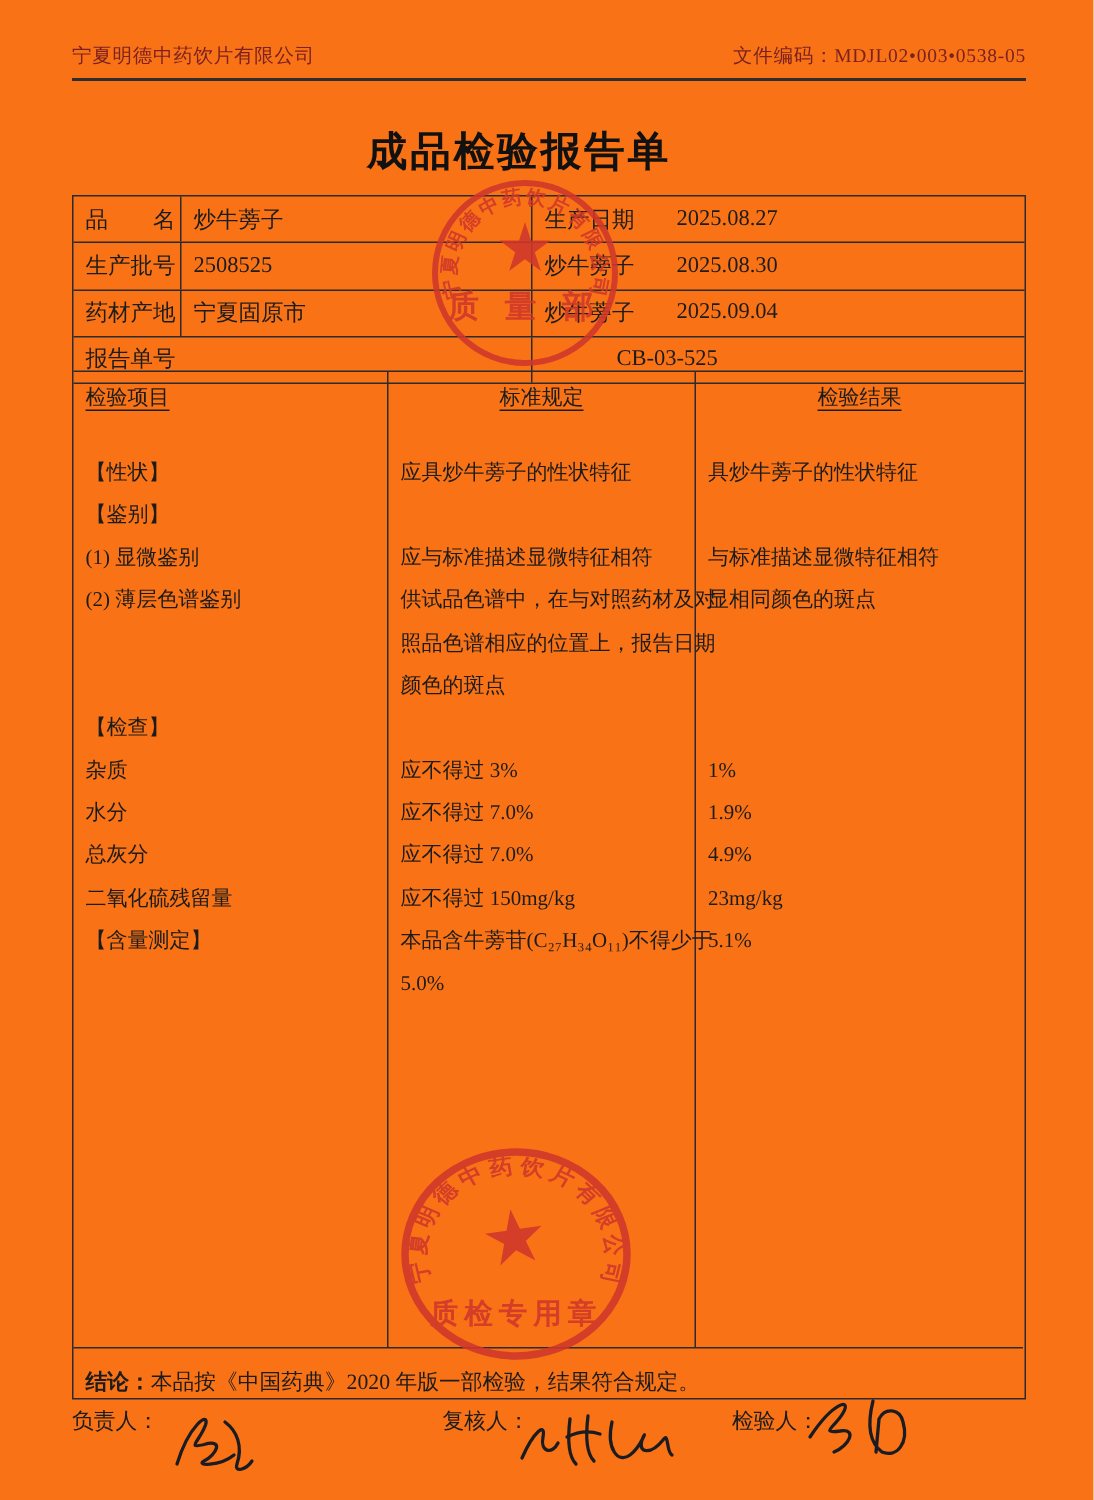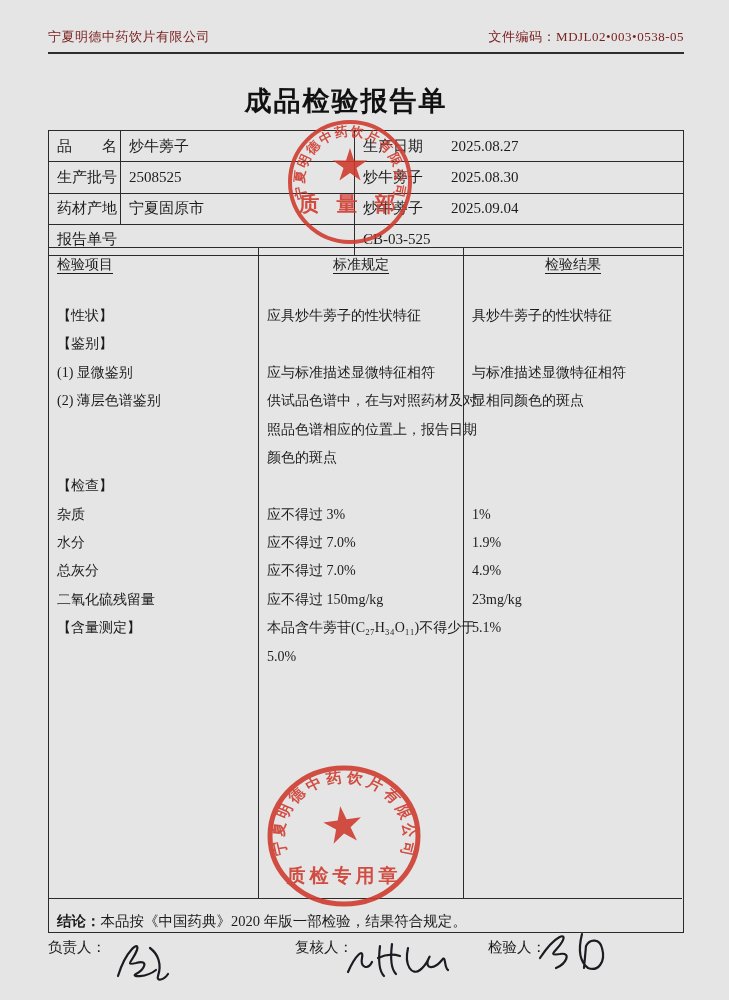--- a/index.html
+++ b/index.html
@@ -1,18 +1,18 @@
 <!DOCTYPE html>
 <html><head>
 <meta charset="utf-8">
 <style>
   * { margin:0; padding:0; box-sizing:border-box; }
   html,body { background:#ffffff; }
   .page {
-    position:relative; width:729px; height:1000px; background:#e5e5e5;
+    position:relative; width:729px; height:1000px; background:#f97316;
     font-family:"Liberation Serif","DejaVu Serif",serif; color:#1c1c1c;
     overflow:hidden;
   }
   
   .doc-header {
     position:absolute; left:48px; top:28px; width:636px;
     display:flex; justify-content:space-between; align-items:flex-end;
     font-size:13px; color:#7b2121; letter-spacing:.5px;
   }
   .header-rule { position:absolute; left:48px; top:52px; width:636px; border-top:2.5px solid #2e2e2e; }
@@ -26,21 +26,21 @@
     border:1.5px solid #2b2b2b;
   }
   .info-row { display:flex; height:31.25px; border-bottom:1px solid #2b2b2b; font-size:15px; }
   .info-row:last-child { border-bottom:none; }
   .cell { display:flex; align-items:center; padding-left:8px;font-family:Liberation Serif, serif; }
   .cell-label { width:72px; border-right:1px solid #2b2b2b; }
   .cell-value { width:234px; border-right:1px solid #2b2b2b; }
   .cell-dates { flex:1; }
   .date-label { display:inline-block; width:88px; }
   .cell-label-wide { width:306px; border-right:1px solid #2b2b2b; }
-  .cell-report-value { flex:1; }
+  .cell-report-value { flex:1;margin-left:48px; }
   
   .main-section {
     position:absolute; left:0; top:116px; width:633px; height:652px;
     border-top:1px solid #2b2b2b; border-bottom:1px solid #2b2b2b;
     display:flex; font-size:14px;
   }
   .main-col { height:100%; }
   .main-col-1 { width:210px; border-right:1px solid #2b2b2b; }
   .main-col-2 { width:205px; border-right:1px solid #2b2b2b; }
   .main-col-3 { width:218px; }

